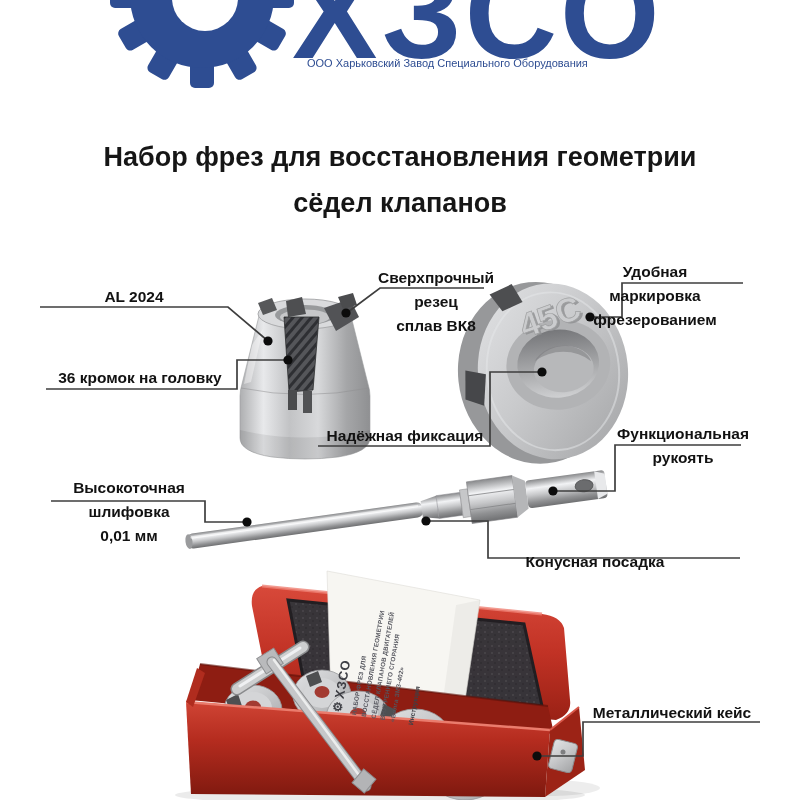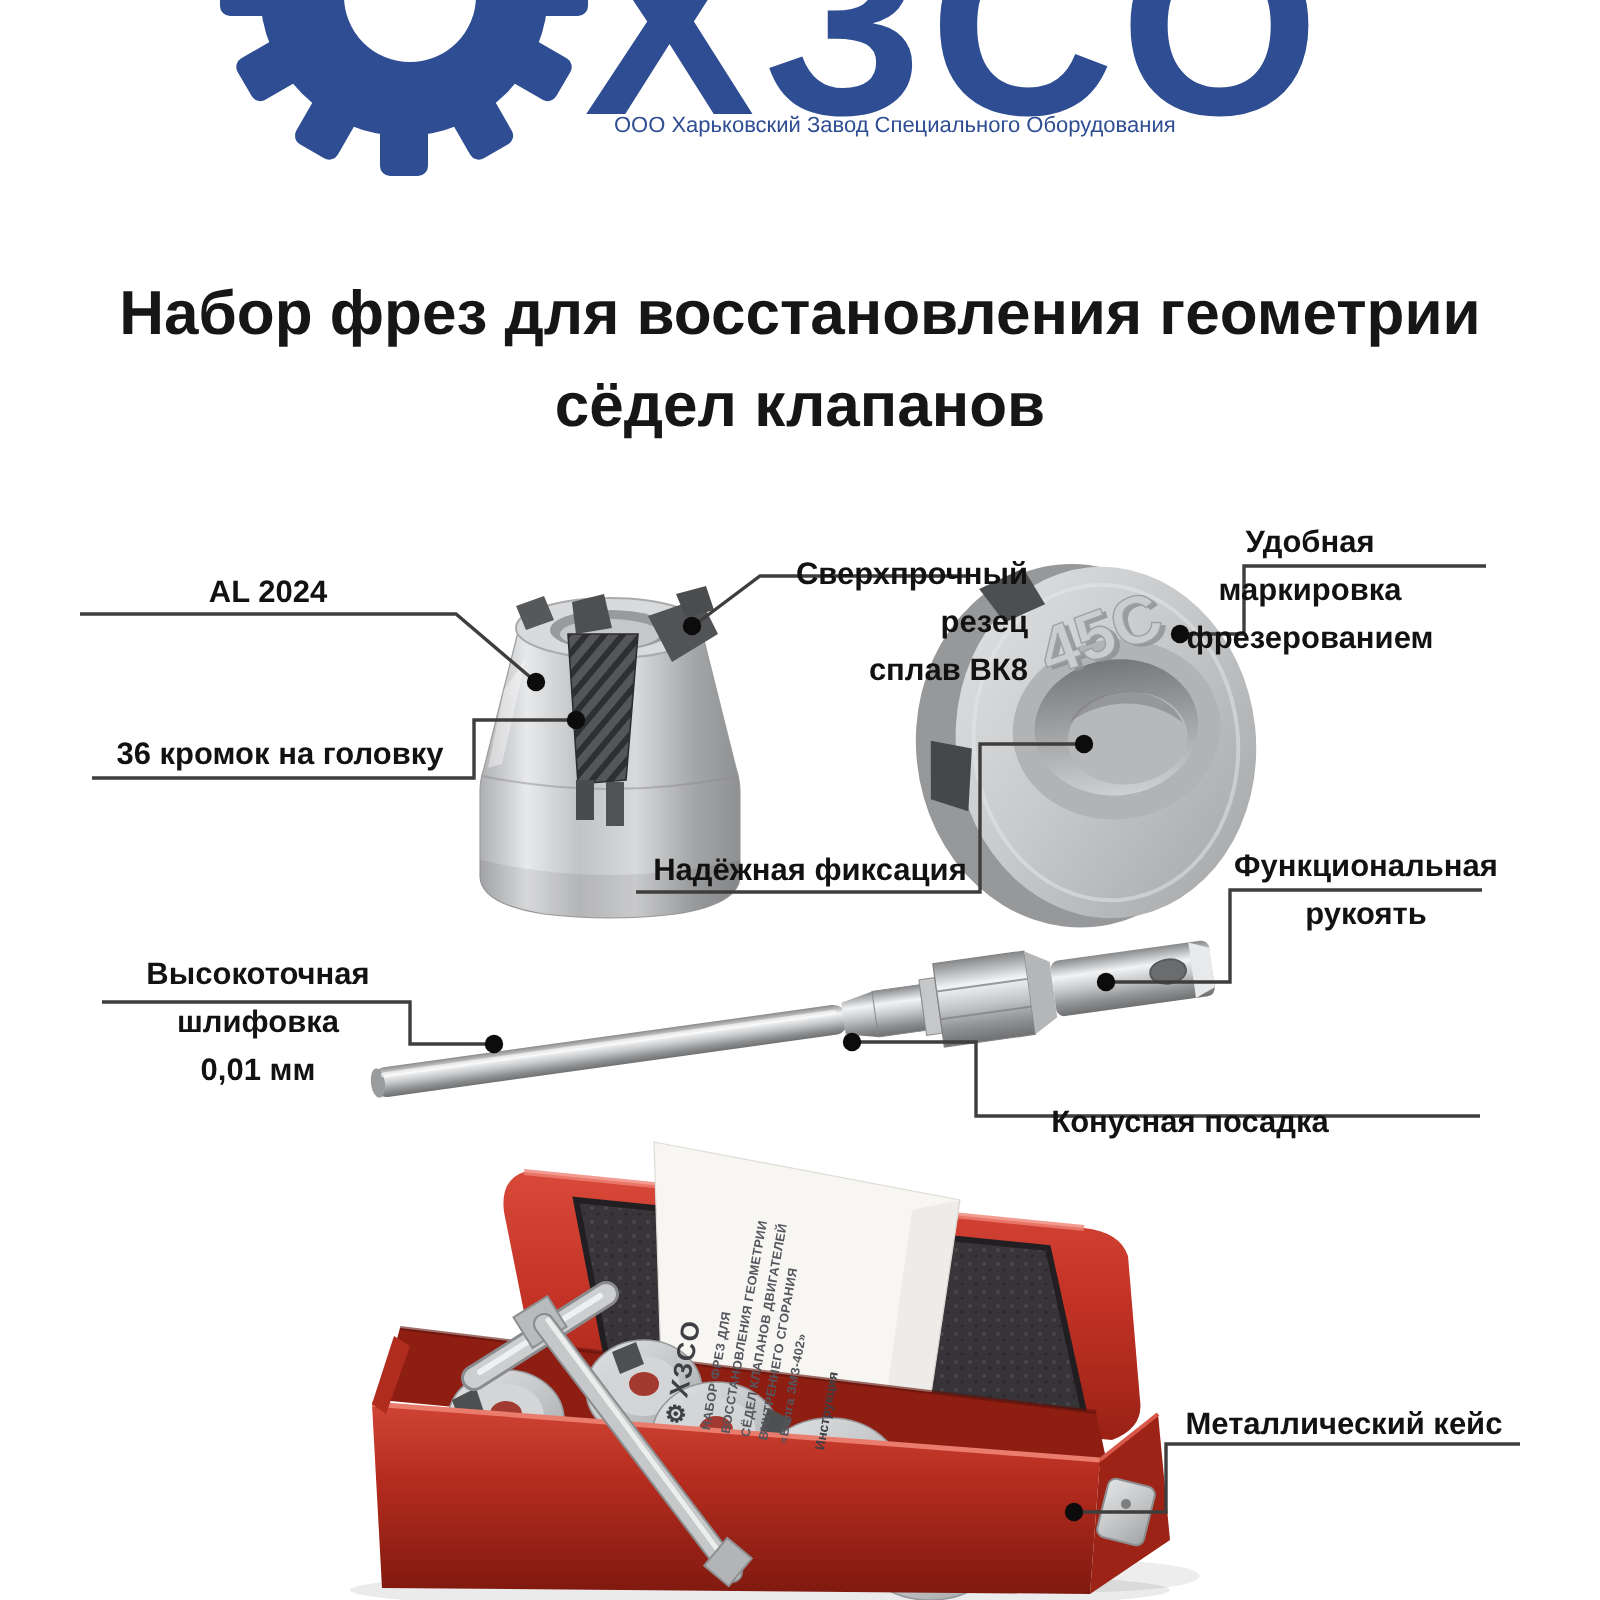--- a/index.html
+++ b/index.html
@@ -4,21 +4,21 @@
 <style>
   html,body{margin:0;padding:0;background:#fff;}
   .page{position:relative;width:800px;height:800px;background:#ffffff;overflow:hidden;
         font-family:"Liberation Sans",sans-serif;}
   .layer-svg{position:absolute;left:0;top:0;z-index:1;}
   .brand{position:absolute;left:292px;top:-50px;z-index:2;font-size:128px;font-weight:bold;
          line-height:1;color:#2e4d92;letter-spacing:6px;white-space:nowrap;}
   .company{position:absolute;left:307px;top:57px;z-index:2;font-size:11px;color:#2e4d92;
            white-space:nowrap;}
   .title{position:absolute;left:0;top:134px;width:800px;z-index:2;text-align:center;
-         font-weight:bold;font-size:31px;line-height:46px;color:#161616;}
+         font-weight:bold;font-size:27px;line-height:46px;color:#161616;}
   .title span{display:block;}
   .callout{position:absolute;z-index:2;text-align:center;font-weight:bold;font-size:15.5px;
            line-height:1.55;color:#121212;}
   .callout span{display:block;}
   .manual{position:absolute;left:332px;top:586px;width:146px;height:128px;z-index:2;
           transform:rotate(-80deg);color:#4a4b53;}
   .manual .m-brand{font-size:13px;font-weight:bold;color:#3f4046;letter-spacing:1px;margin-bottom:5px;}
   .manual .m-gear{font-size:12px;margin-right:2px;}
   .manual .m-line{font-size:6.3px;font-weight:bold;line-height:1.55;letter-spacing:.2px;color:#55565e;}
   .manual .m-cap{font-size:6.8px;font-weight:bold;margin-top:10px;color:#3f4046;}
@@ -237,21 +237,21 @@
     <span>Набор фрез для восстановления геометрии</span>
     <span>сёдел клапанов</span>
   </div>
 
   <div class="callout" style="left:36px;top:285px;width:196px;">
     <span>AL 2024</span>
   </div>
   <div class="callout" style="left:42px;top:366px;width:196px;">
     <span>36 кромок на головку</span>
   </div>
-  <div class="callout" style="left:358px;top:276px;width:156px;text-align:right;">
+  <div class="callout" style="left:358px;top:266px;width:156px;">
     <span>Сверхпрочный резец</span>
     <span>сплав ВК8</span>
   </div>
   <div class="callout" style="left:576px;top:260px;width:158px;">
     <span>Удобная маркировка</span>
     <span>фрезерованием</span>
   </div>
   <div class="callout" style="left:589px;top:422px;width:188px;">
     <span>Функциональная рукоять</span>
   </div>

